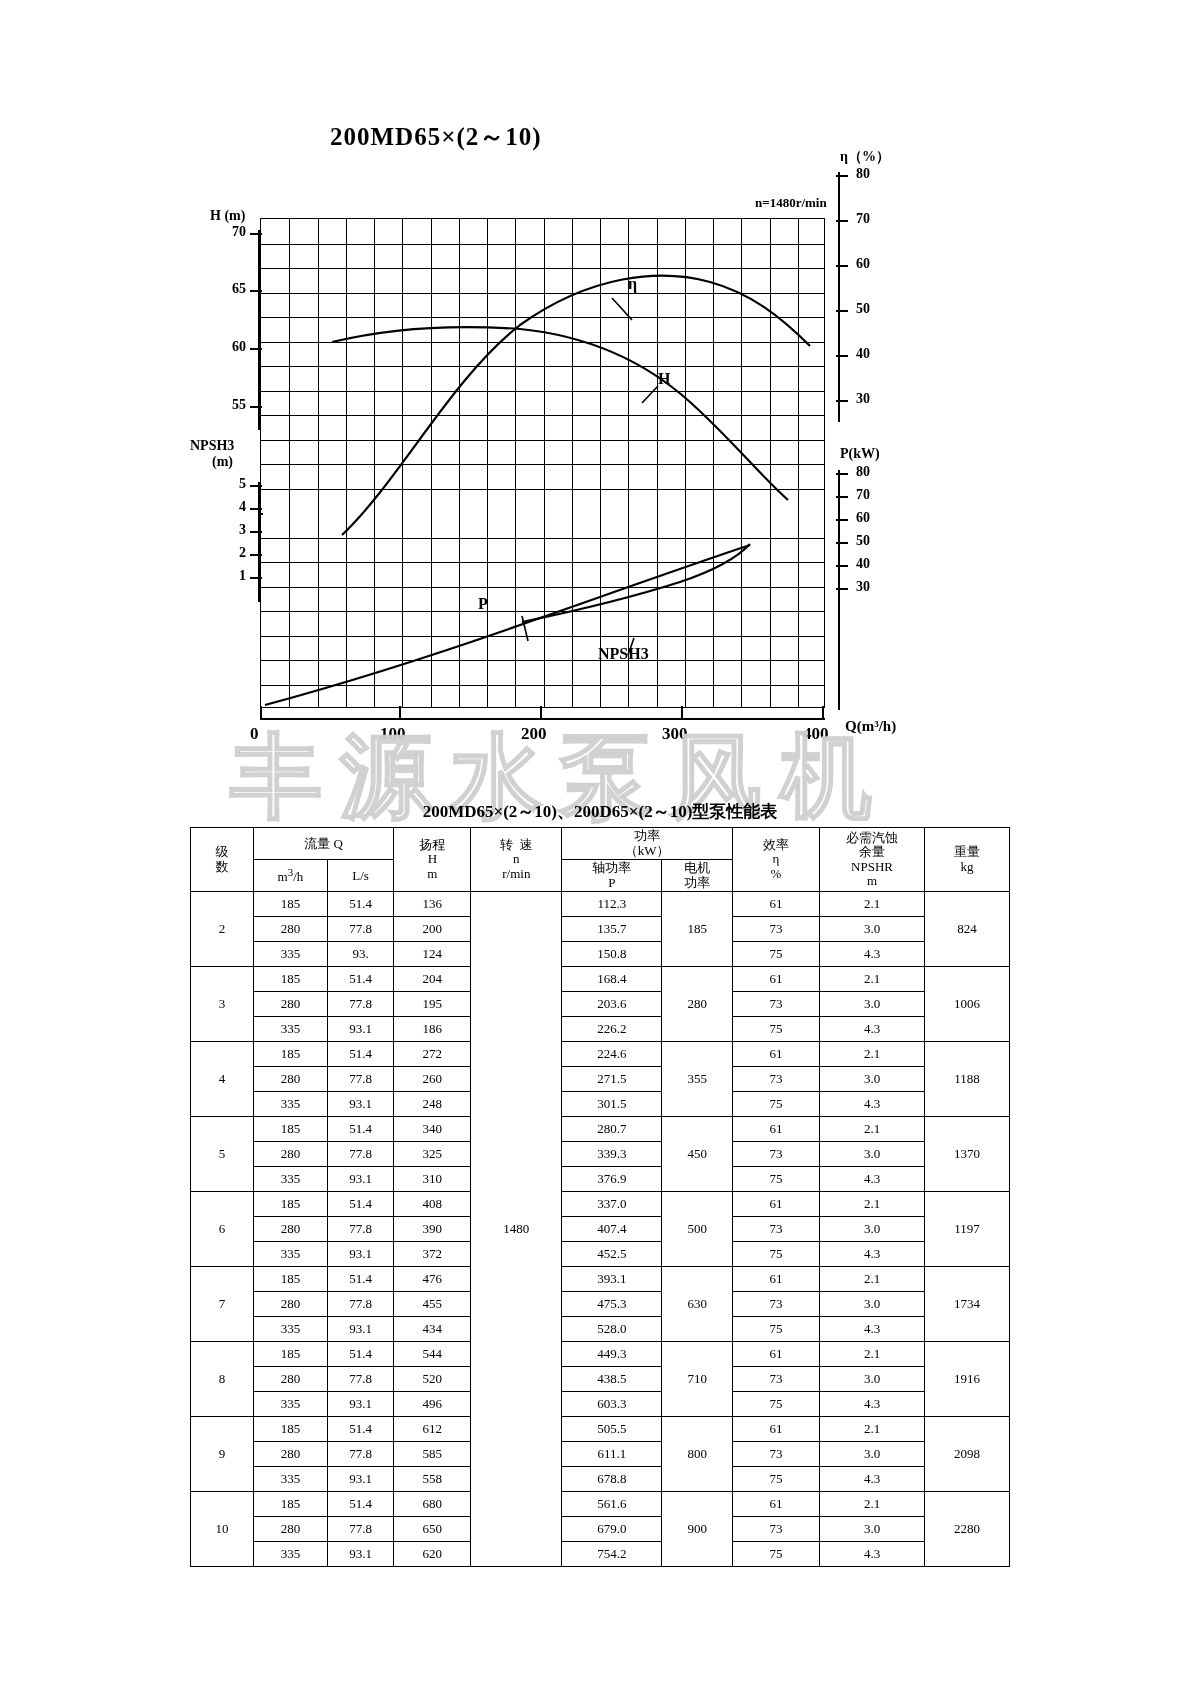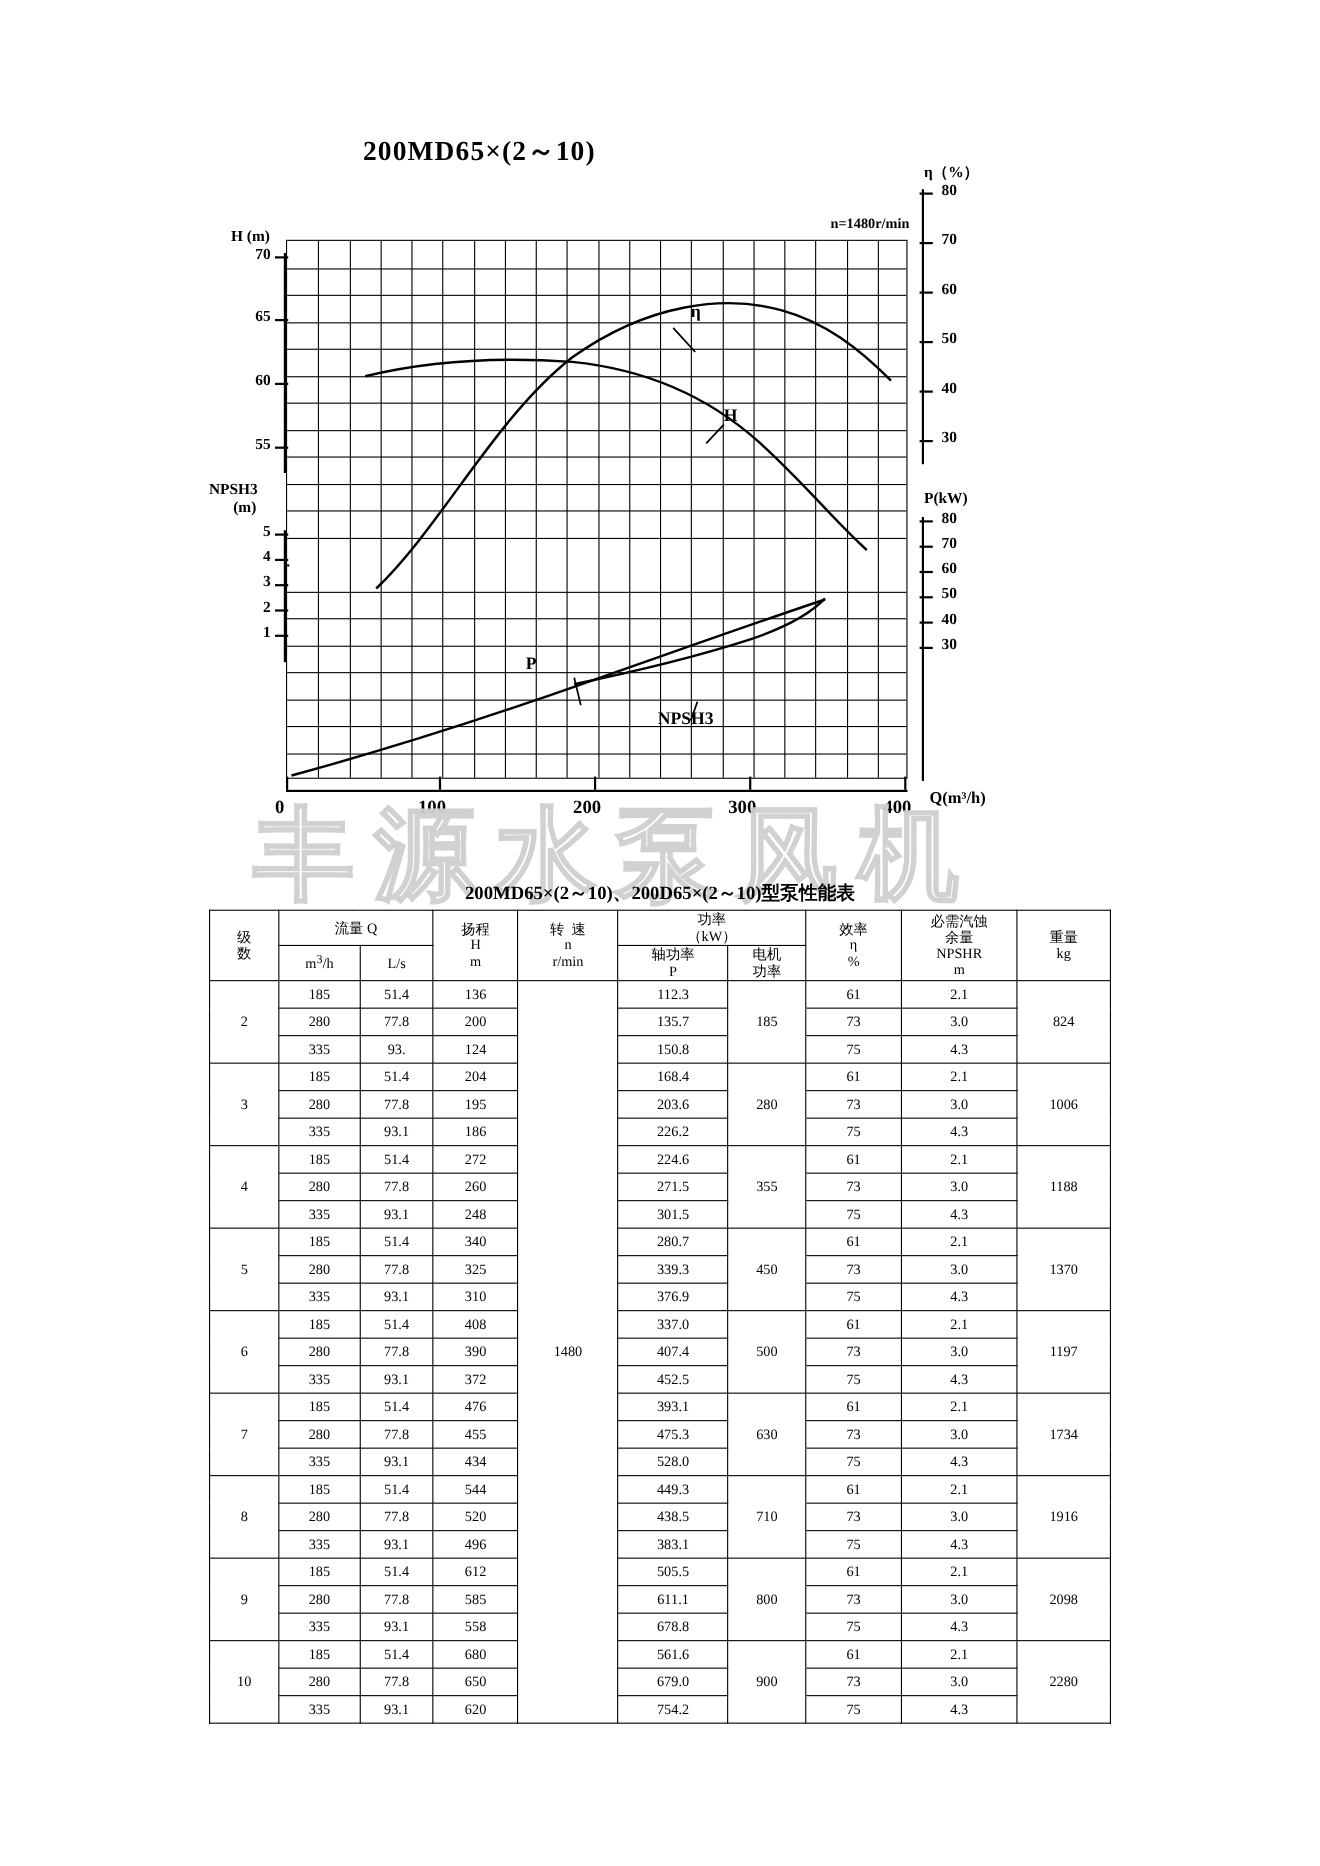--- a/index.html
+++ b/index.html
@@ -424,21 +424,21 @@
           <td>520</td>
           <td>438.5</td>
           <td rowspan="1" style="border-top: none; border-bottom: none;">710</td>
           <td>73</td>
           <td>3.0</td>
         </tr>
         <tr class="grp">
           <td>335</td>
           <td>93.1</td>
           <td>496</td>
-          <td>383.1</td>
+          <td>603.3</td>
           <td style="border-top: none;"></td>
           <td>75</td>
           <td>4.3</td>
         </tr>
         <tr class="grp thick-top">
           <td rowspan="3">9</td>
           <td>185</td>
           <td>51.4</td>
           <td>612</td>
           <td>505.5</td>

